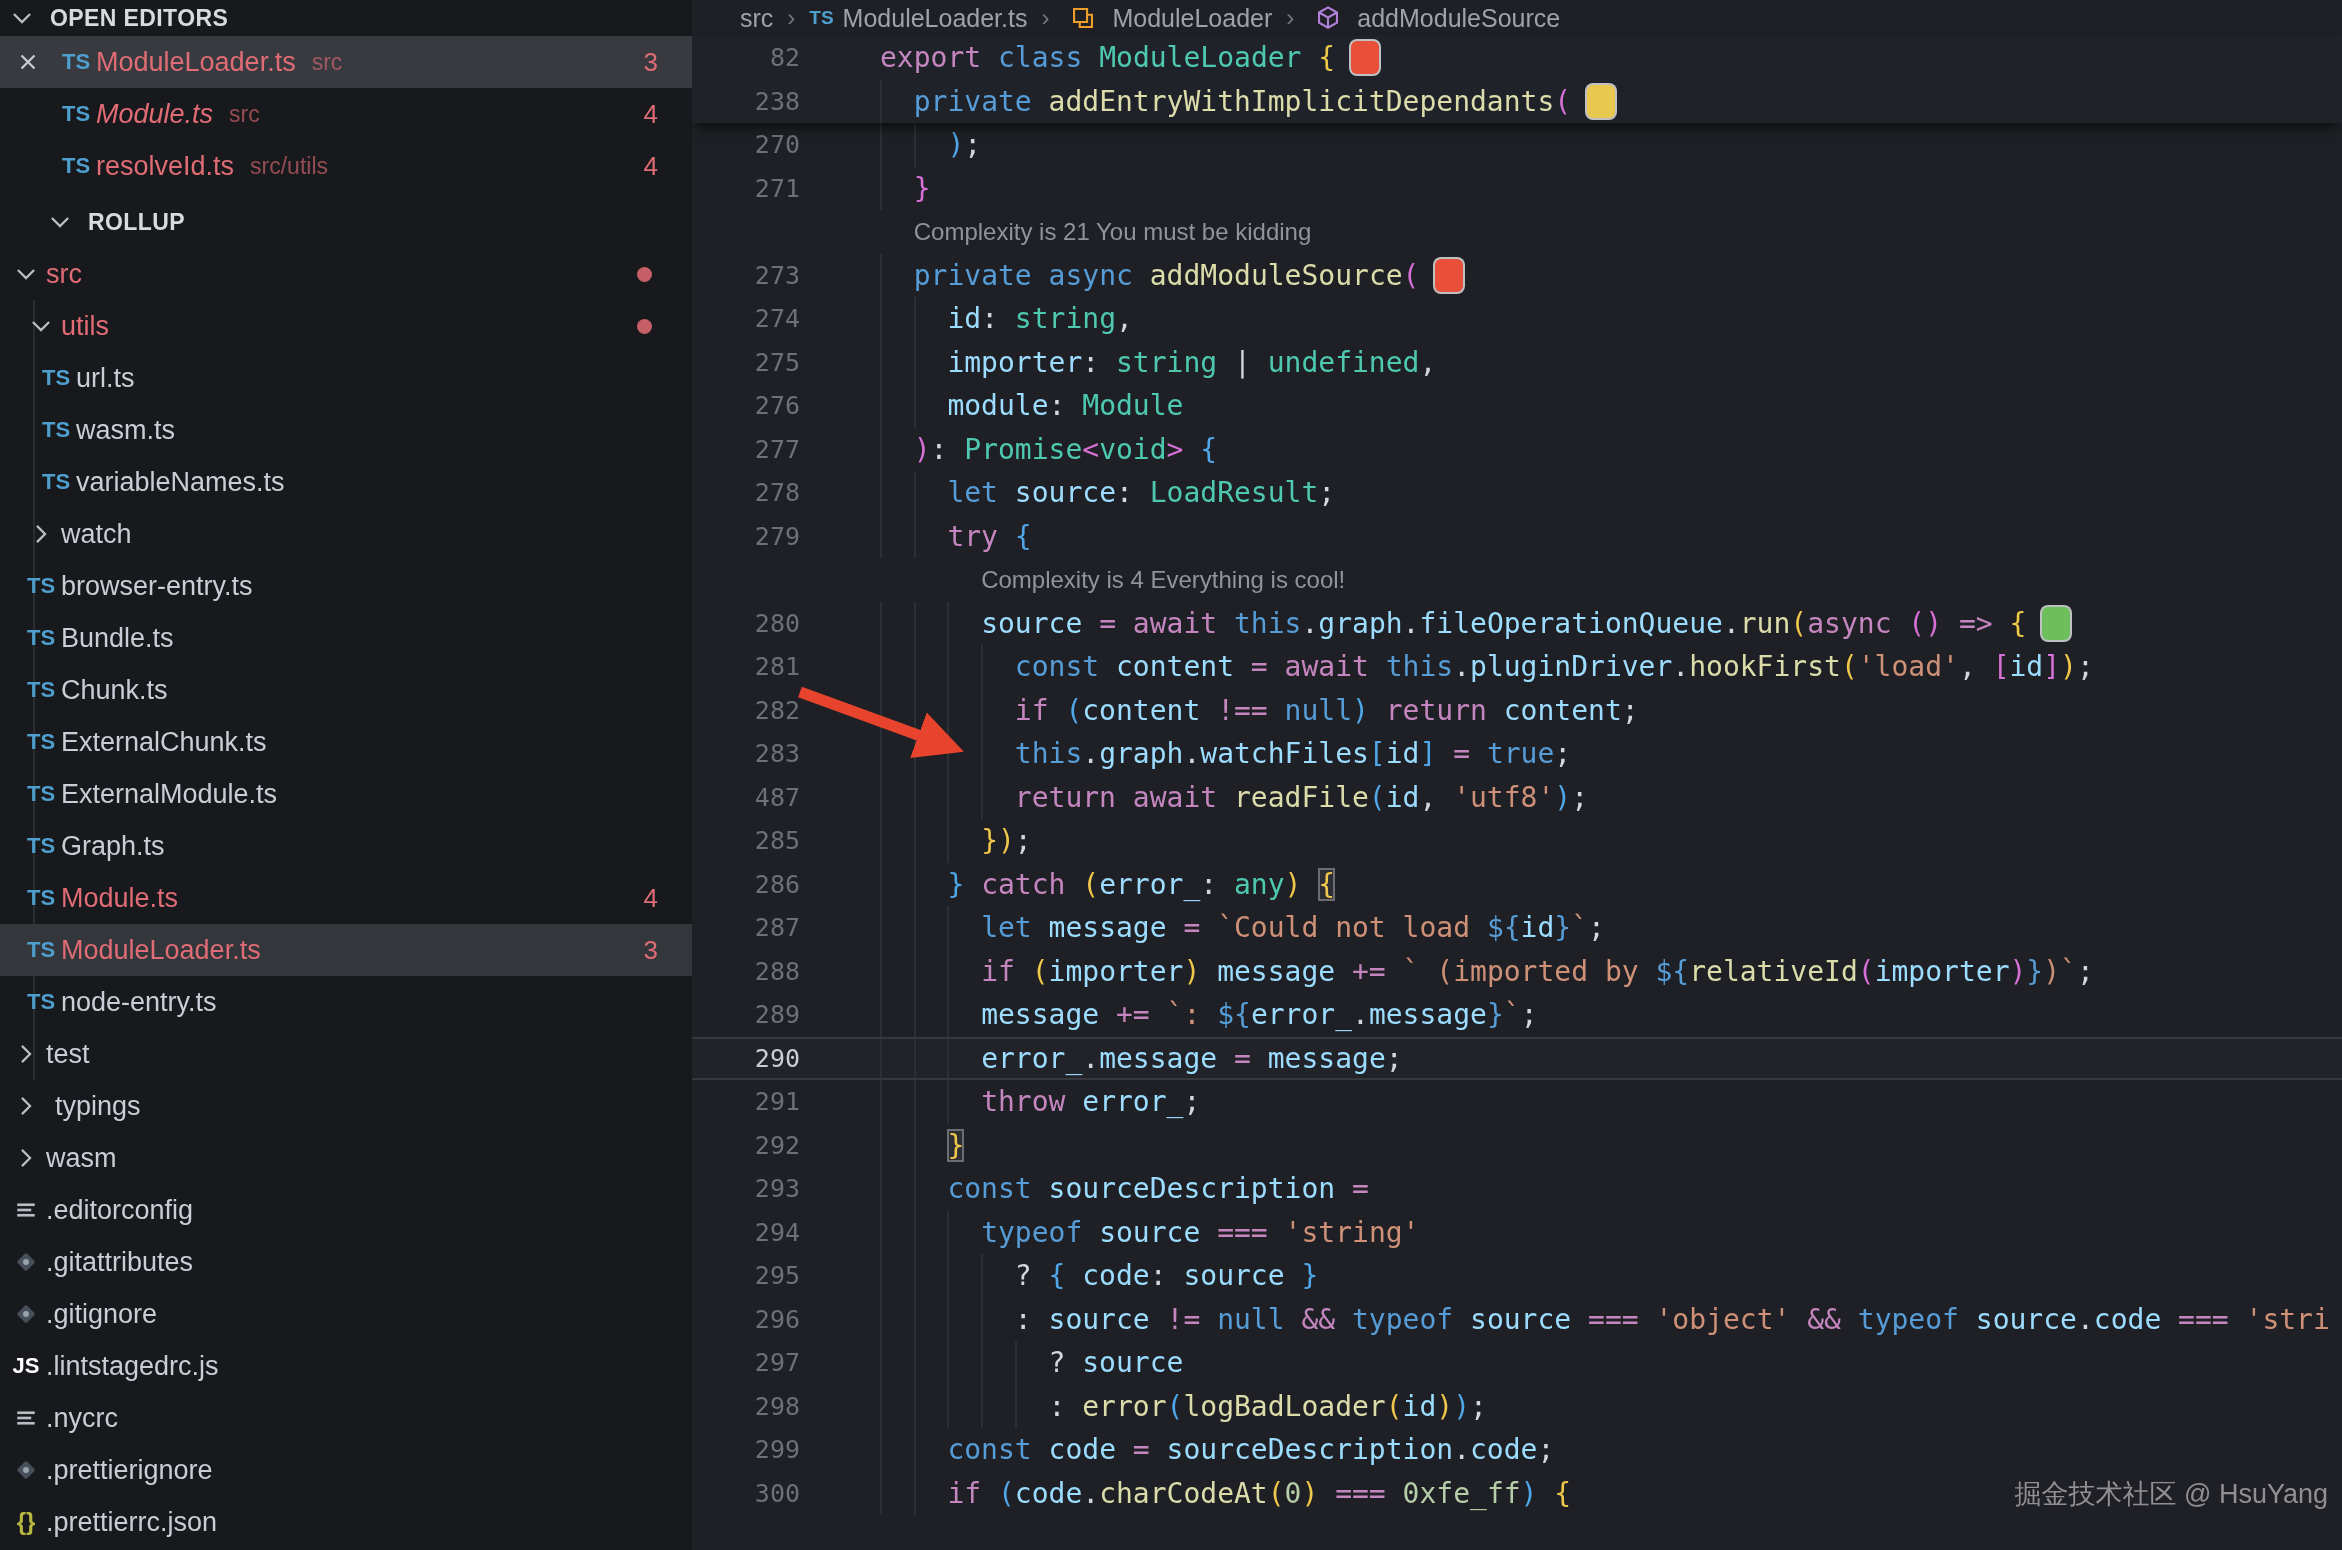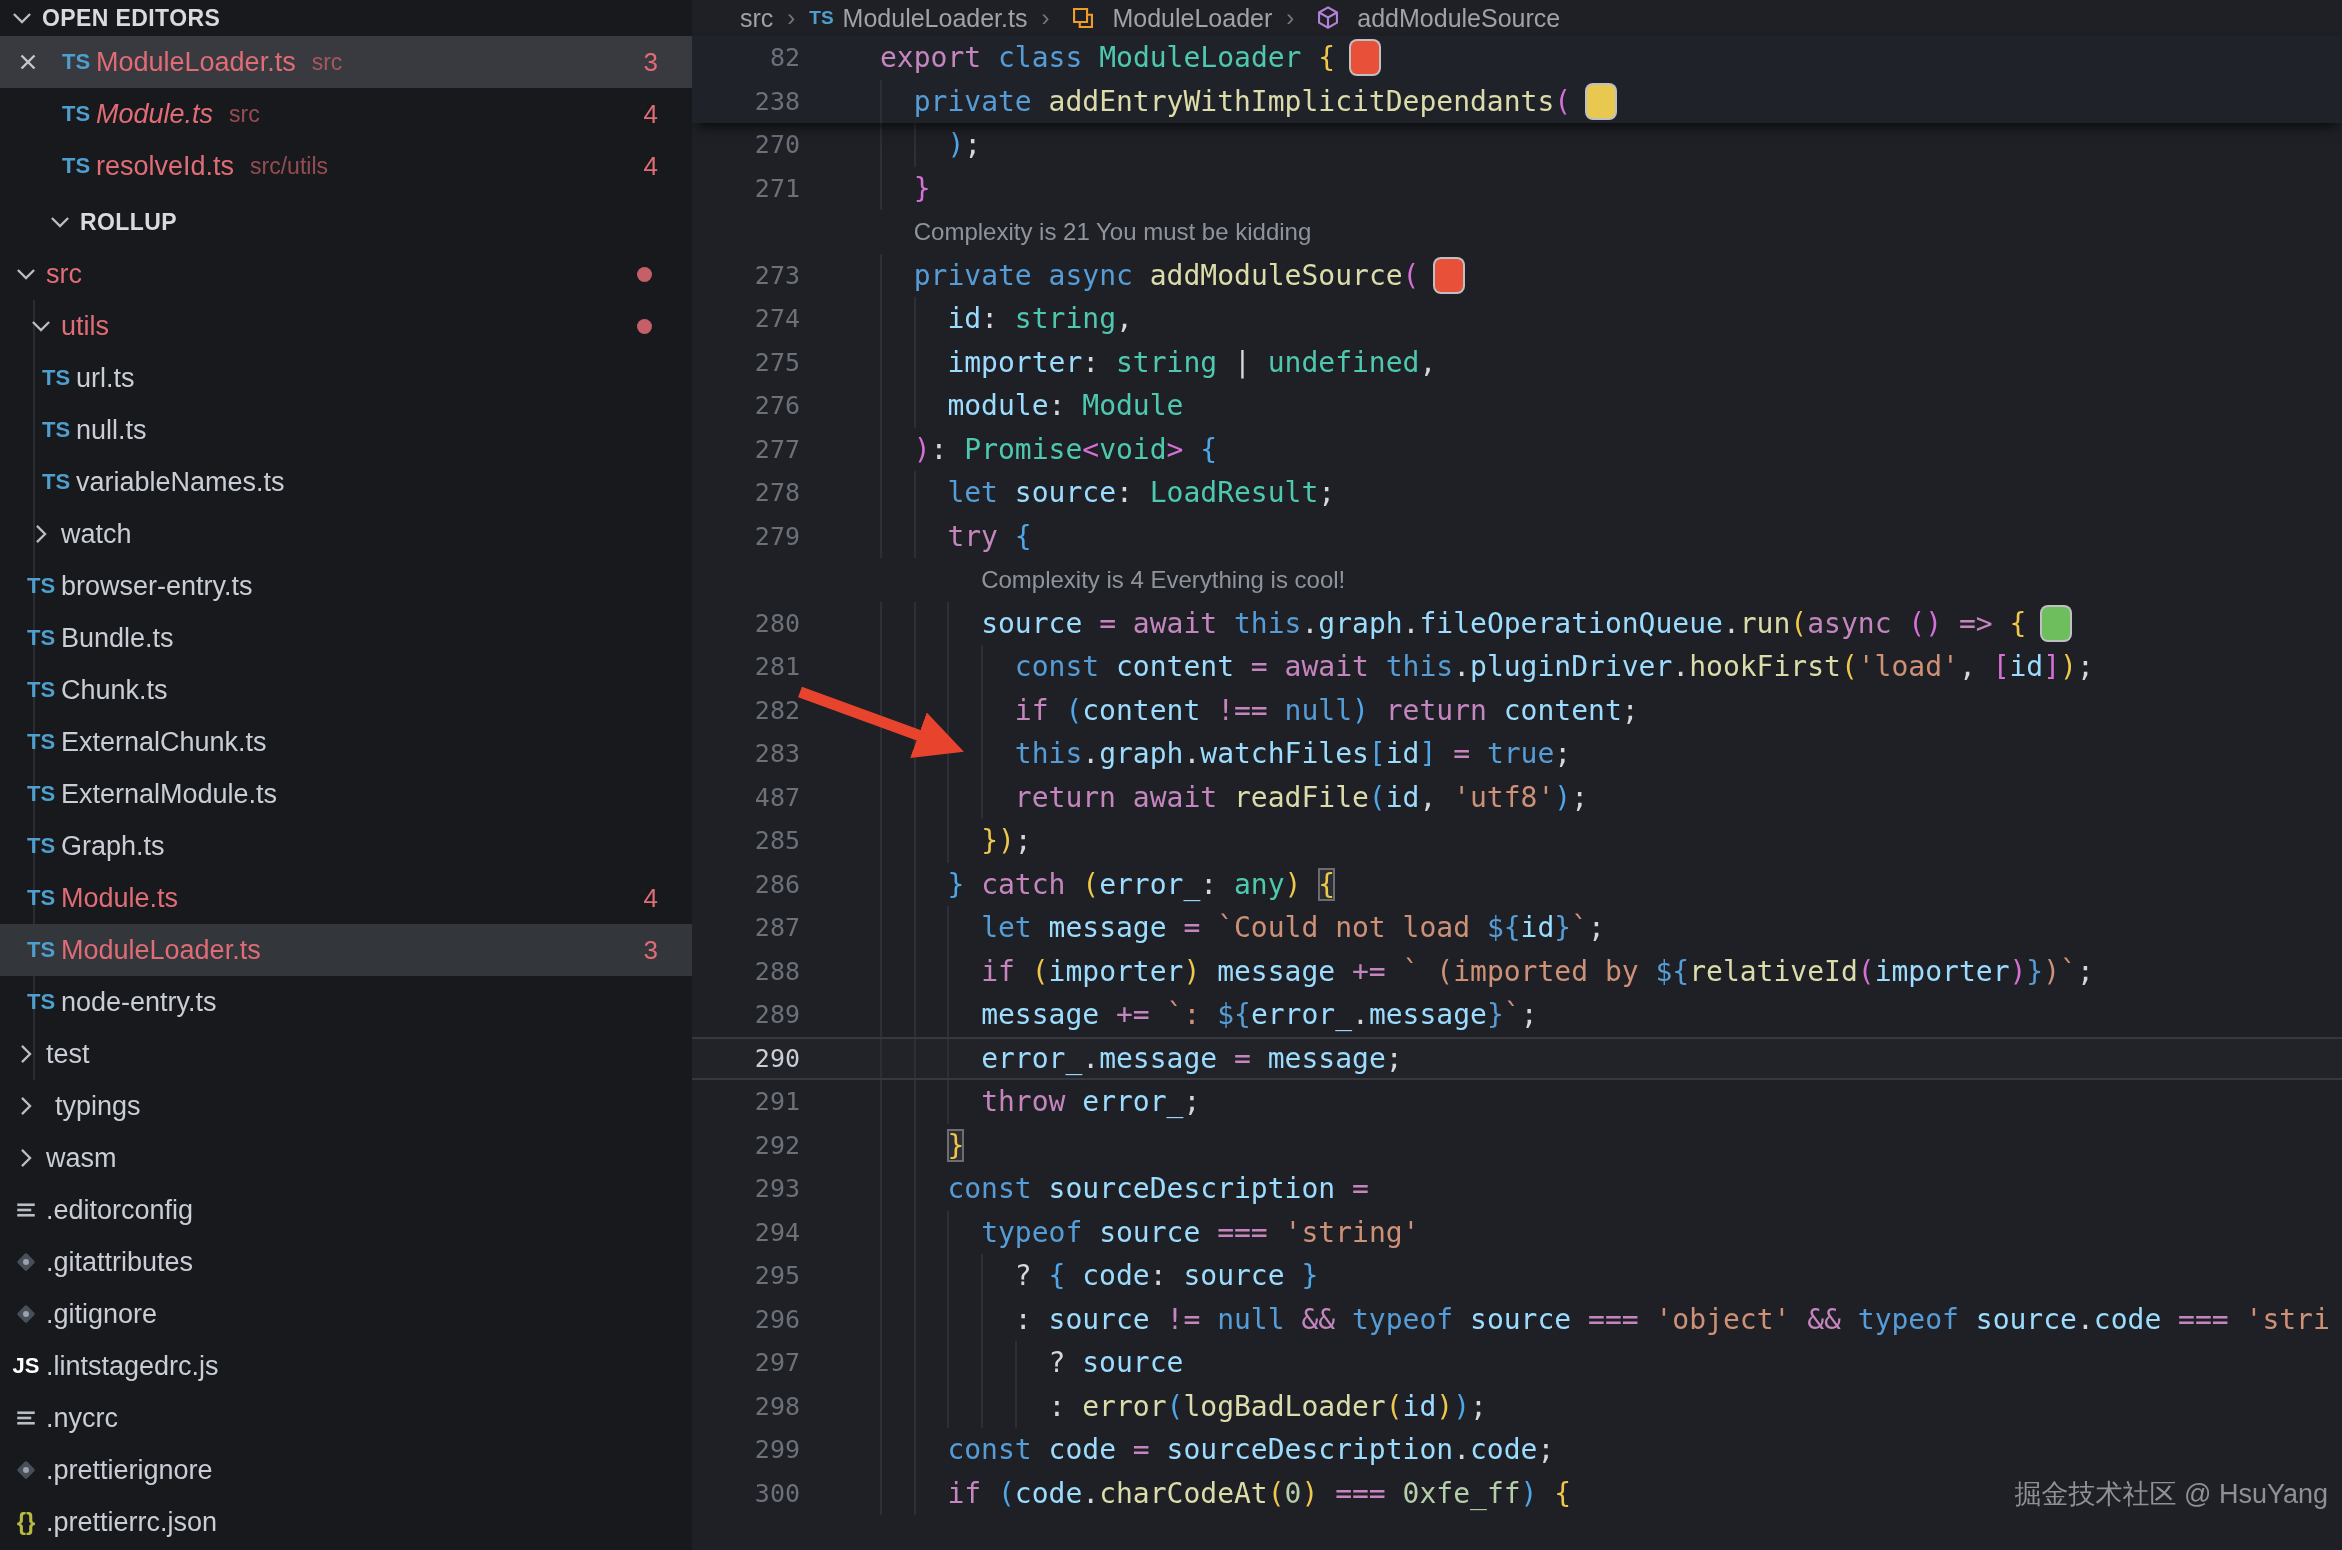--- a/index.html
+++ b/index.html
@@ -1,20 +1,20 @@
 <!DOCTYPE html>
 <html><head>
 <meta charset="utf-8">
 <style>
   html,body{margin:0;padding:0;background:#111;}
   .page{position:relative;width:2342px;height:1550px;overflow:hidden;background:#1E2025;
         font-family:"Liberation Sans",sans-serif; -webkit-font-smoothing:antialiased;}
   
   .sidebar{position:absolute;left:0;top:0;width:692px;height:1550px;background:#18191C;overflow:hidden;}
-  .sec-header{height:36px;display:flex;align-items:center;padding-left:2px;
+  .sec-header{height:36px;display:flex;align-items:center;gap:8px;padding-left:2px;
               font-size:23px;font-weight:bold;color:#D7DBE0;letter-spacing:.4px;}
   .oe-row,.tree-row{position:relative;height:52px;display:flex;align-items:center;cursor:pointer;}
   .oe-row.selected{background:#383A3F;}
   .tree-row.selected{background:#33363B;}
   .oe-close{width:56px;display:flex;justify-content:center;align-items:center;flex:none;}
   .oe-spacer{width:56px;flex:none;}
   .ficon{flex:none;display:inline-flex;justify-content:center;align-items:center;width:40px;height:40px;}
   .ficon.txt{font-weight:bold;font-size:22px;color:#4E9FCE;letter-spacing:0;}
   .ficon.js{color:#ffffff;}
   .ficon.json{color:#B8B842;font-size:24px;}
@@ -126,21 +126,21 @@
           </span>
           <span class="fname modified">utils</span>
           <span class="dirty-dot"></span>
         </div>
         <div class="tree-row" style="padding-left: 36px;">
           <span class="ficon txt ts">TS</span>
           <span class="fname">url.ts</span>
         </div>
         <div class="tree-row" style="padding-left: 36px;">
           <span class="ficon txt ts">TS</span>
-          <span class="fname">null.ts</span>
+          <span class="fname">wasm.ts</span>
         </div>
         <div class="tree-row" style="padding-left: 36px;">
           <span class="ficon txt ts">TS</span>
           <span class="fname">variableNames.ts</span>
         </div>
         <div class="tree-row" style="padding-left: 21px;">
           <span class="ficon">
             <svg width="26" height="26" viewBox="0 0 16 16">
               <path d="M5.5 3l5 5-5 5" fill="none" stroke="#B9BDC4" stroke-width="1.4"></path>
             </svg>

